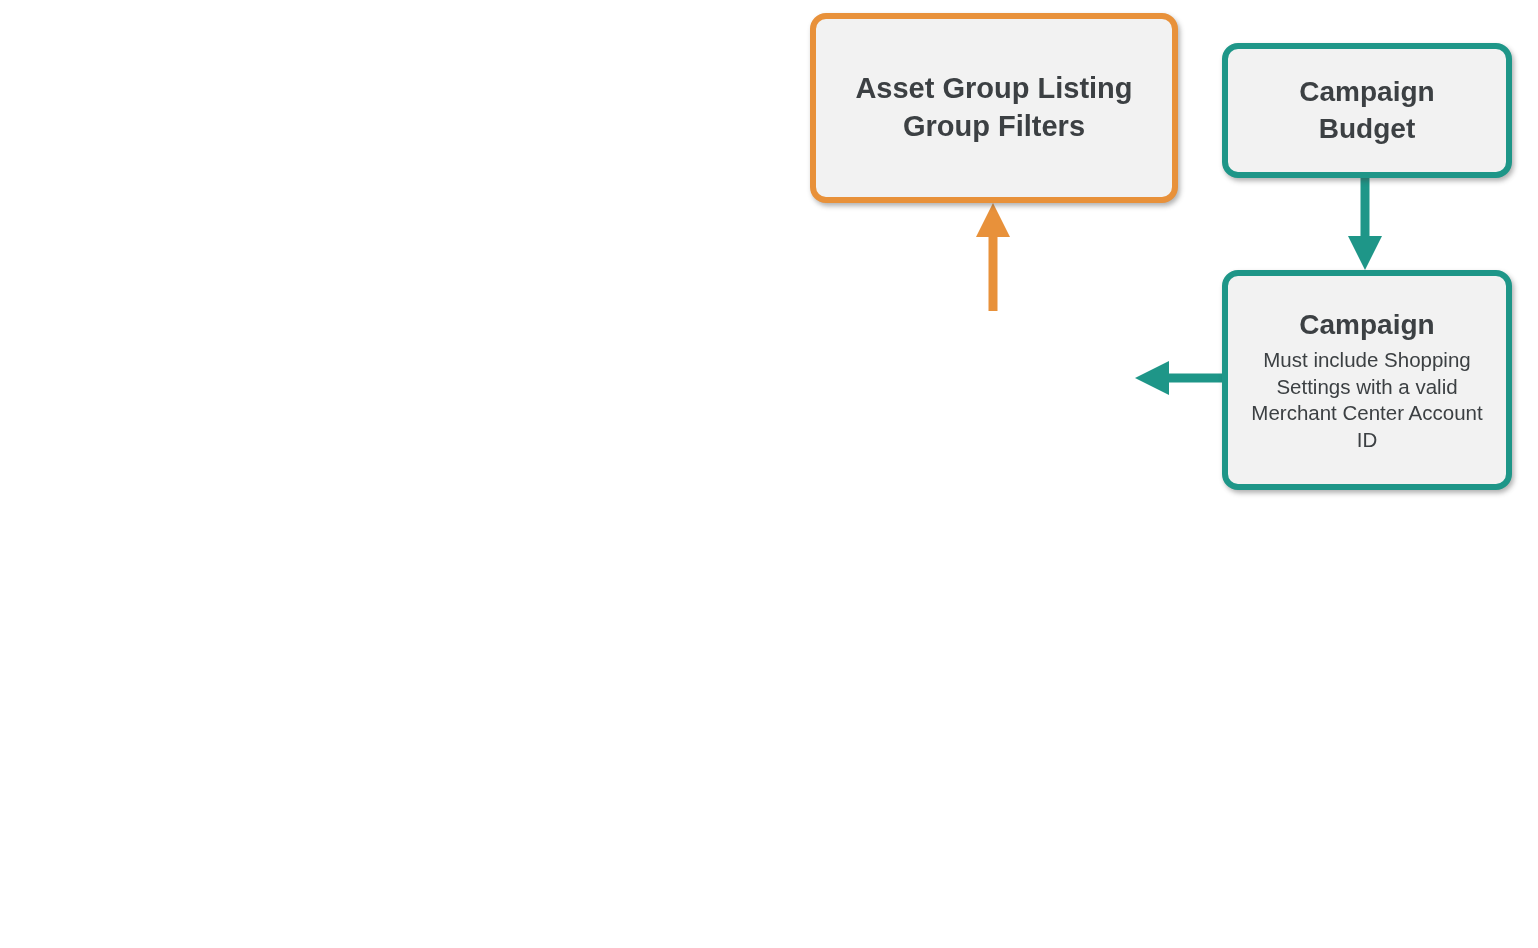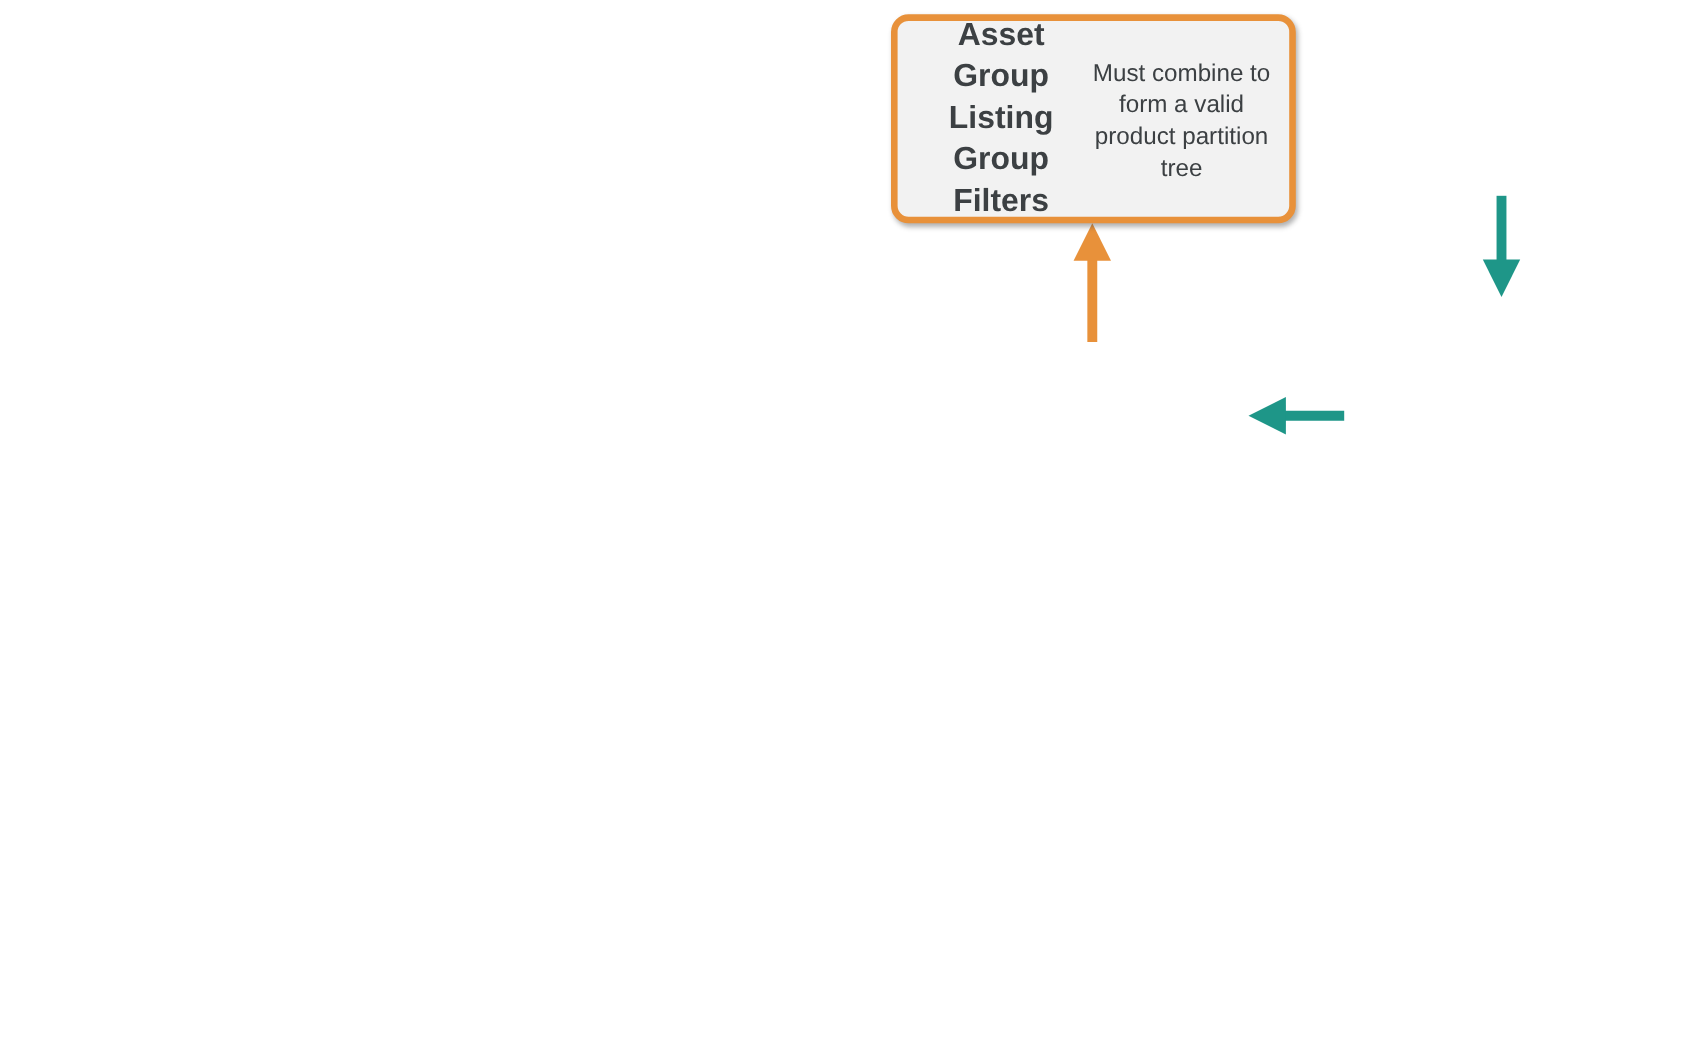--- a/index.html
+++ b/index.html
@@ -29,20 +29,21 @@
   .arrows-layer line { stroke-width: 9; }
 
   .node {
     position: absolute;
     box-sizing: border-box;
     background: var(--box-fill);
     border: 6px solid #888;
     border-radius: 16px;
     box-shadow: 2px 3px 5px rgba(60,60,60,0.4);
     display: flex;
+    flex-direction: column;
     align-items: center;
     justify-content: center;
     text-align: center;
     padding: 10px 14px;
   }
   .node-orange { border-color: var(--orange); }
   .node-teal { border-color: var(--teal); }
 
   .node-title {
     color: var(--text-color);
@@ -100,20 +101,26 @@
     </g>
 
     <g class="arrow-teal">
       <line x1="1222" y1="378" x2="1166" y2="378"></line>
       <polygon points="1135,378 1169,361 1169,395"></polygon>
     </g>
   </svg>
 
   <div class="node node-orange node-filters">
     <div class="node-title">Asset Group Listing Group Filters</div>
-    <div class="node-subtitle">Must combine to form a valid product partition tree</div>
   </div>
 
+  <div class="node node-teal node-budget">
+    <div class="node-title">Campaign Budget</div>
+  </div>
 
+  <div class="node node-teal node-campaign">
+    <div class="node-title">Campaign</div>
+    <div class="node-subtitle">Must include Shopping Settings with a valid Merchant Center Account ID</div>
+  </div>
 
 
 
 </div>
 
 </body></html>

